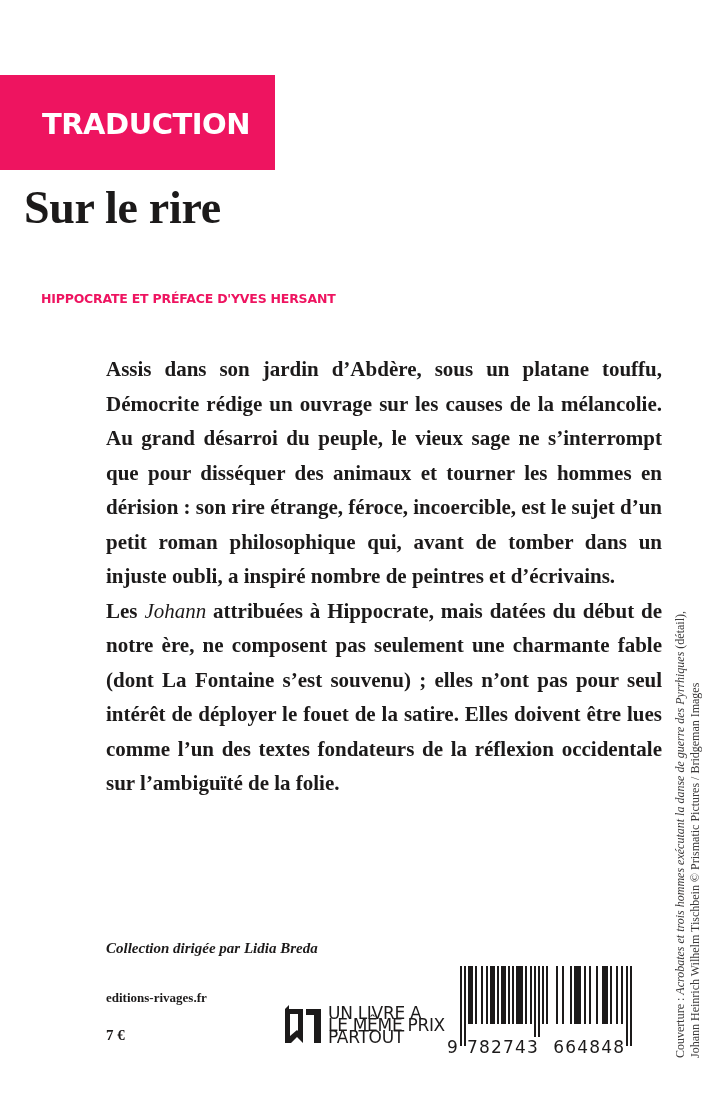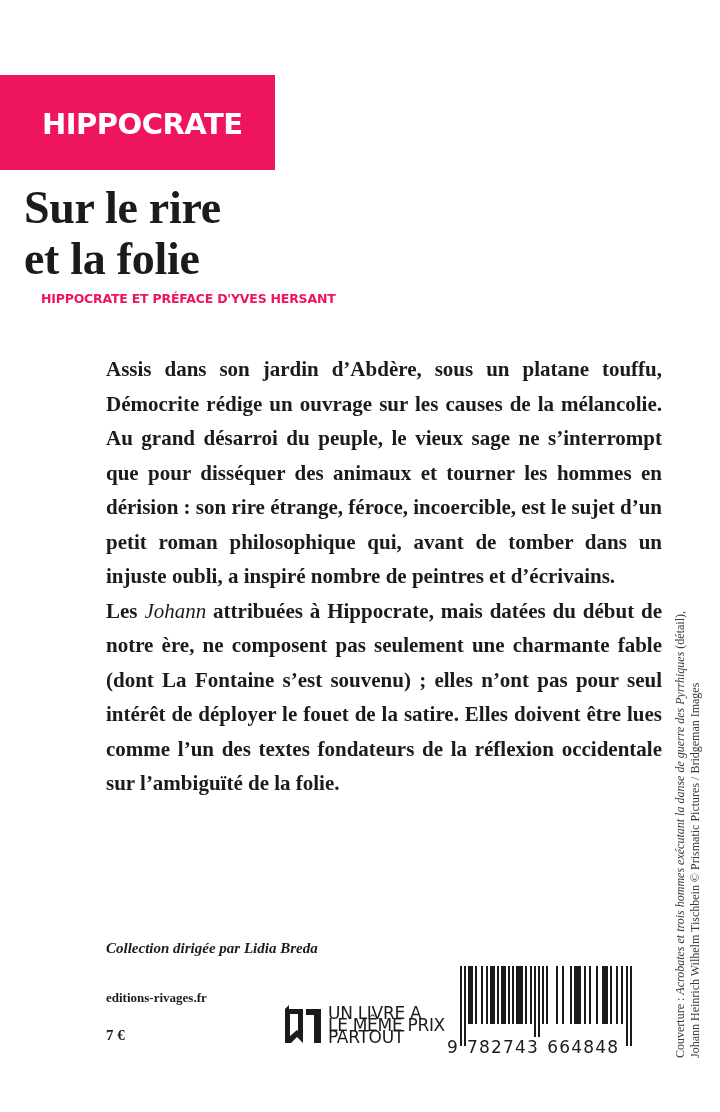--- a/index.html
+++ b/index.html
@@ -70,26 +70,25 @@
     font-family: "Liberation Serif", serif; font-size: 12px; line-height: 15px;
     color: #3a3838; white-space: nowrap;
   }
   .credit em { font-style: italic; }
   .credit span { display: block; }
 </style>
 </head>
 <body>
 
 <div class="banner">
-  <span class="author">HIPPOCRATE</span>
+  <span class="author">TRADUCTION</span>
 </div>
 
 <h1 class="title">
   <span>Sur le rire</span><br>
-  <span>et la folie</span>
 </h1>
 
 <div class="translator">HIPPOCRATE ET PRÉFACE D'YVES HERSANT</div>
 
 <div class="body-text">
   <p>Assis dans son jardin d’Abdère, sous un platane touffu, Démocrite rédige un ouvrage sur les causes de la mélancolie. Au grand désarroi du peuple, le vieux sage ne s’interrompt que pour disséquer des animaux et tourner les hommes en dérision : son rire étrange, féroce, incoercible, est le sujet d’un petit roman philosophique qui, avant de tomber dans un injuste oubli, a inspiré nombre de peintres et d’écrivains.</p>
   <p><span>Les </span><em>Johann</em><span> attribuées à Hippocrate, mais datées du début de notre ère, ne composent pas seulement une charmante fable (dont La Fontaine s’est souvenu) ; elles n’ont pas pour seul intérêt de déployer le fouet de la satire. Elles doivent être lues comme l’un des textes fondateurs de la réflexion occidentale sur l’ambiguïté de la folie.</span></p>
 </div>
 
 <div class="collection">Collection dirigée par Lidia Breda</div>
@@ -137,19 +136,19 @@
     <rect x="150" y="0" width="2" height="58"></rect>
     <rect x="156" y="0" width="6" height="58"></rect>
     <rect x="164" y="0" width="2" height="58"></rect>
     <rect x="170" y="0" width="2" height="58"></rect>
     <rect x="175" y="0" width="2" height="58"></rect>
     <rect x="180" y="0" width="2" height="80"></rect>
     <rect x="184" y="0" width="2" height="80"></rect>
   </g>
 </svg>
 <div class="barcode-digits">
-  <span>9</span><span style="margin-left:6px">782743</span><span style="margin-left:6px">664848</span>
+  <span>9</span><span style="margin-left:6px">782743</span><span style="margin-left:12px">664848</span>
 </div>
 
 <div class="credit">
   <span><span style="display:inline">Couverture : </span><em>Acrobates et trois hommes exécutant la danse de guerre des Pyrrhiques</em><span style="display:inline"> (détail),</span></span>
   <span>Johann Heinrich Wilhelm Tischbein © Prismatic Pictures / Bridgeman Images</span>
 </div>
 
 </body></html>

